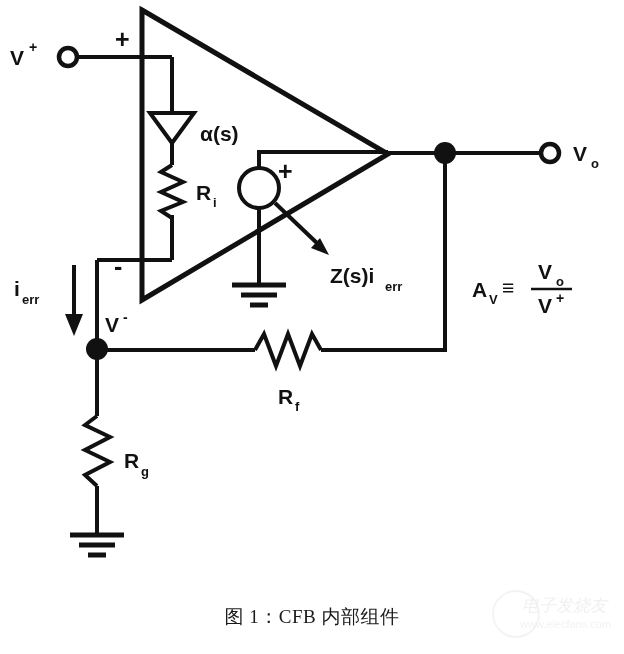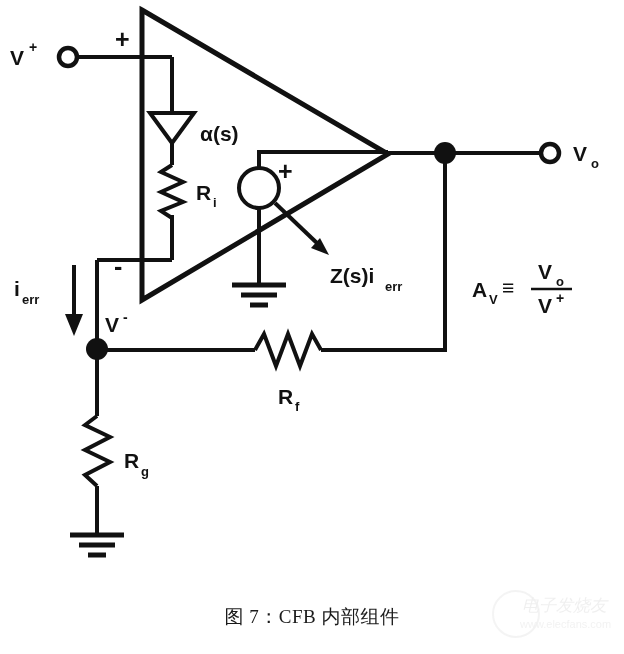--- a/index.html
+++ b/index.html
@@ -202,21 +202,21 @@
 
     <g>
       <line x1="70" y1="535" x2="124" y2="535" stroke="#111111" stroke-width="5"></line>
       <line x1="79" y1="545" x2="115" y2="545" stroke="#111111" stroke-width="5"></line>
       <line x1="88" y1="555" x2="106" y2="555" stroke="#111111" stroke-width="5"></line>
     </g>
 
   </svg>
 
   <div class="cap-wrap">
-    <span class="caption">图 7：CFB 内部组件</span>
+    <span class="caption">图 1：CFB 内部组件</span>
   </div>
 
   <div class="wm">
     <div class="wm-ring"></div>
     <div class="wm-cn">电子发烧友</div>
     <div class="wm-url">www.elecfans.com</div>
   </div>
 
 </div>
 

